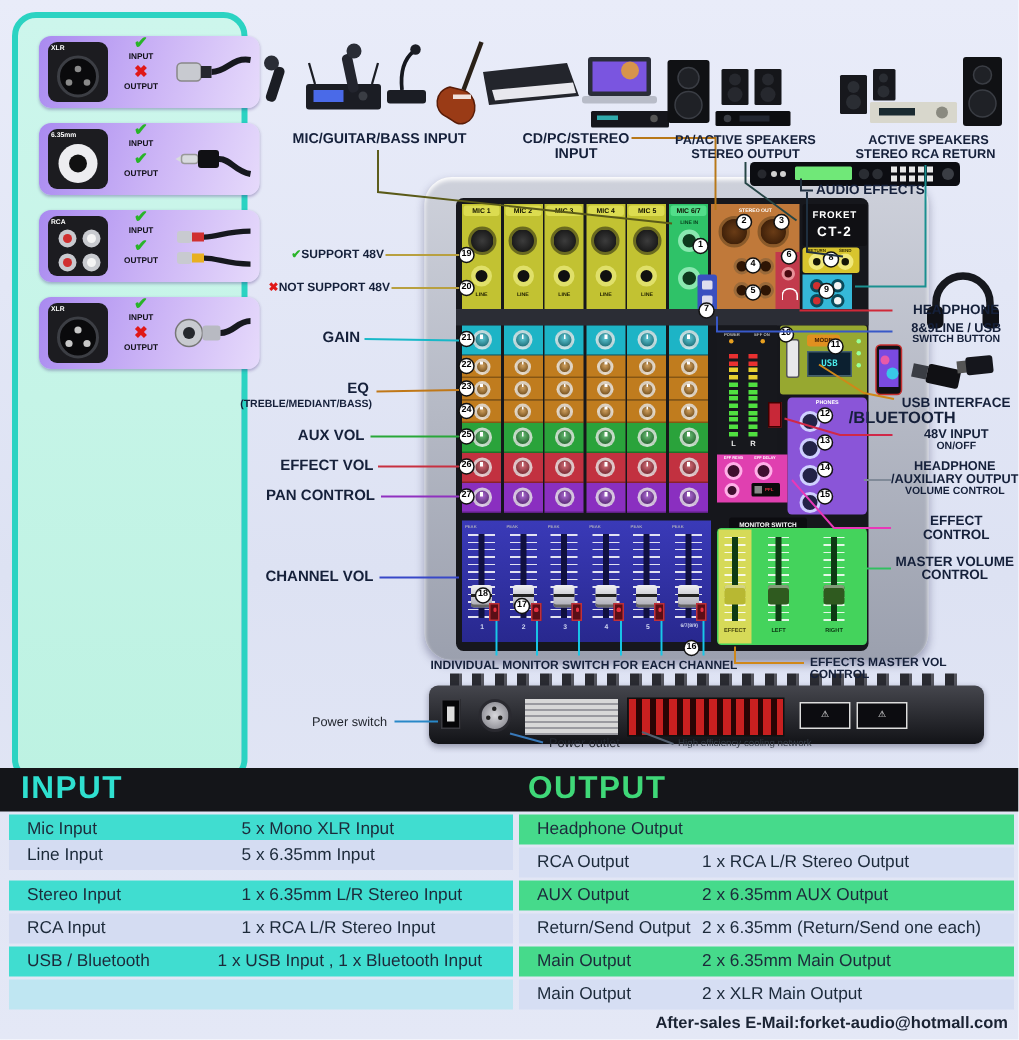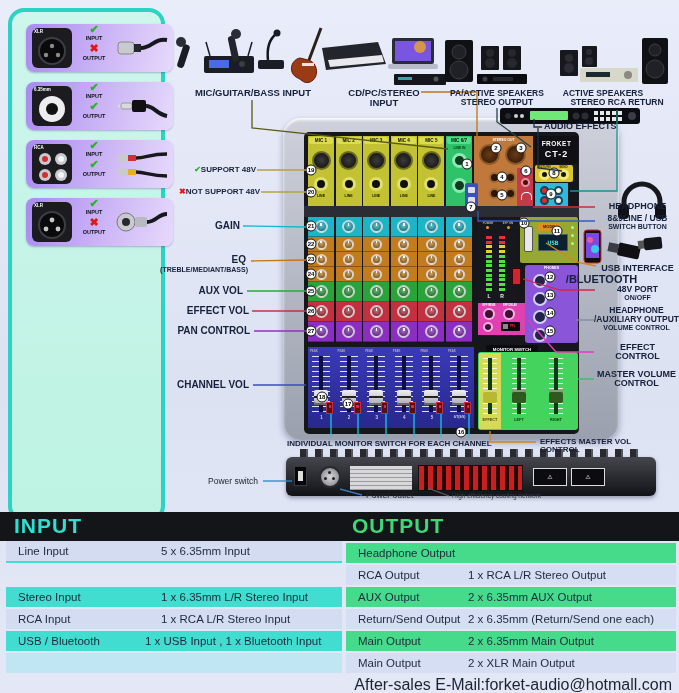--- a/index.html
+++ b/index.html
@@ -21,22 +21,22 @@
   #notespanel{position:absolute;left:14px;top:252px;width:147px;height:260px;border-radius:10px;
      background:linear-gradient(180deg,#b394ef,#d9b4f1);box-shadow:0 1px 2px rgba(60,30,120,.3)}
   #notesheader{position:absolute;left:3px;top:3px;width:141px;height:19px;background:#0c0c12;border-radius:5px;
      color:#fff;font-weight:bold;font-size:10.5px;line-height:19px;text-align:center}
   #notes-list{position:absolute;left:7px;top:26px;width:138px;font-weight:bold;font-size:6.2px;
      line-height:8.05px;color:#17175a}
   #tablebar{position:absolute;left:0;top:512px;width:679px;height:29px;background:#141519;z-index:4}
   .tbltitle{position:absolute;top:2px;font-weight:bold;font-size:21px;letter-spacing:1px}
   .trow{position:absolute;height:20px;font-size:11.5px;color:#1c2a3a;line-height:20px;z-index:4}
   .trow span{position:absolute;white-space:nowrap}
-  #footer{position:absolute;left:0;top:676px;width:672px;text-align:right;font-weight:normal;
-     font-size:16px;color:#1a2333;z-index:4}
+  #footer{position:absolute;left:0;top:676px;width:672px;text-align:right;font-weight:bold;
+     font-size:11px;color:#1a2333;z-index:4}
   .knob{position:absolute;border-radius:50%;background:radial-gradient(circle at 50% 38%,rgba(255,255,255,.3),rgba(0,0,0,.5));
      border:2px solid rgba(255,255,255,.7);box-sizing:border-box}
   .knob i{position:absolute;left:50%;top:6%;width:1.5px;height:36%;background:#fff;margin-left:-0.7px}
   .ticks{position:absolute;background:repeating-linear-gradient(to bottom,rgba(255,255,255,.85) 0 1px,transparent 1px 5px)}
   .slot{position:absolute;left:50%;top:0;width:4px;height:100%;margin-left:-2px}
 </style>
 </head>
 <body>
 
 <div id="canvas">
@@ -266,40 +266,40 @@
         <rect x="62" y="10" width="18" height="12" rx="2" fill="#15161c"></rect>
       </g>
     </svg>
   </div>
 
   <div class="lbl c" style="left:172px;top:88px;width:162px;font-size:9.5px">MIC/GUITAR/BASS INPUT</div>
   <div class="lbl c" style="left:334px;top:88px;width:100px;font-size:9.5px">CD/PC/STEREO</div>
   <div class="lbl c" style="left:334px;top:98px;width:100px;font-size:9.5px">INPUT</div>
   <div class="lbl c" style="left:440px;top:89px;width:114px;font-size:8.5px">PA/ACTIVE SPEAKERS</div>
   <div class="lbl c" style="left:440px;top:98px;width:114px;font-size:8.5px">STEREO OUTPUT</div>
-  <div class="lbl c" style="left:544px;top:89px;width:118px;font-size:8.5px">ACTIVE SPEAKERS</div>
+  <div class="lbl c" style="left:560px;top:89px;width:118px;font-size:8.5px">ACTIVE SPEAKERS</div>
   <div class="lbl c" style="left:558px;top:98px;width:118px;font-size:8.5px">STEREO RCA RETURN</div>
   <div class="lbl" style="left:544px;top:122px;font-size:9px">AUDIO EFFECTS</div>
 
   <div class="lbl r" style="left:150px;top:166px;width:106px;font-size:8px"><span style="color:#28b428">✔</span><span>SUPPORT 48V</span></div>
   <div class="lbl r" style="left:150px;top:188px;width:110px;font-size:8px"><span style="color:#e01818">✖</span><span>NOT SUPPORT 48V</span></div>
   <div class="lbl r" style="left:150px;top:221px;width:90px;font-size:10px">GAIN</div>
   <div class="lbl r" style="left:150px;top:255px;width:96px;font-size:10px">EQ</div>
   <div class="lbl r" style="left:130px;top:266px;width:118px;font-size:7px">(TREBLE/MEDIANT/BASS)</div>
   <div class="lbl r" style="left:150px;top:286px;width:93px;font-size:10px">AUX VOL</div>
   <div class="lbl r" style="left:150px;top:306px;width:99px;font-size:10px">EFFECT VOL</div>
   <div class="lbl r" style="left:140px;top:326px;width:110px;font-size:10px">PAN CONTROL</div>
   <div class="lbl r" style="left:140px;top:380px;width:109px;font-size:10px">CHANNEL VOL</div>
 
   <div class="lbl c" style="left:596px;top:202px;width:83px;font-size:9px">HEADPHONE</div>
   <div class="lbl c" style="left:596px;top:214px;width:83px;font-size:8.5px">8&amp;9LINE / USB</div>
   <div class="lbl c" style="left:596px;top:223px;width:83px;font-size:7px">SWITCH BUTTON</div>
   <div class="lbl c" style="left:596px;top:264px;width:83px;font-size:9px">USB INTERFACE</div>
   <div class="lbl c" style="left:560px;top:274px;width:83px;font-size:11px">/BLUETOOTH</div>
-  <div class="lbl c" style="left:596px;top:285px;width:83px;font-size:8.5px">48V PORT</div>
+  <div class="lbl c" style="left:596px;top:285px;width:83px;font-size:8.5px">48V INPUT</div>
   <div class="lbl c" style="left:596px;top:294px;width:83px;font-size:7px">ON/OFF</div>
   <div class="lbl c" style="left:594px;top:306px;width:85px;font-size:8.5px">HEADPHONE</div>
   <div class="lbl c" style="left:594px;top:315px;width:85px;font-size:8.5px">/AUXILIARY OUTPUT</div>
   <div class="lbl c" style="left:594px;top:324px;width:85px;font-size:7px">VOLUME CONTROL</div>
   <div class="lbl c" style="left:596px;top:343px;width:83px;font-size:9px">EFFECT</div>
   <div class="lbl c" style="left:596px;top:352px;width:83px;font-size:9px">CONTROL</div>
   <div class="lbl c" style="left:594px;top:370px;width:85px;font-size:9px">MASTER VOLUME</div>
   <div class="lbl c" style="left:594px;top:379px;width:85px;font-size:9px">CONTROL</div>
 
   <div class="lbl" style="left:287px;top:440px;font-size:8px">INDIVIDUAL MONITOR SWITCH FOR EACH CHANNEL</div>
@@ -755,21 +755,21 @@
 
   <div id="tablebar">
     <span class="tbltitle" style="left:14px;color:#2fe0d0">INPUT</span>
     <span class="tbltitle" style="left:352px;color:#3fd878">OUTPUT</span>
   </div>
   <div id="tablerows" class="abs" style="left:0;top:0">
       <div class="trow" style="left: 6px; top: 543px; width: 336px; background: rgb(64, 221, 208);">
         <span style="left:12px">Mic Input</span>
         <span style="left:155px">5 x Mono XLR Input</span>
       </div>
-      <div class="trow" style="left: 6px; top: 541px; width: 336px; background: rgb(212, 220, 242);">
+      <div class="trow" style="left: 6px; top: 560px; width: 336px; background: rgb(212, 220, 242);">
         <span style="left:12px">Line Input</span>
         <span style="left:155px">5 x 6.35mm Input</span>
       </div>
       <div class="trow" style="left: 6px; top: 587px; width: 336px; background: rgb(64, 221, 208);">
         <span style="left:12px">Stereo Input</span>
         <span style="left:155px">1 x 6.35mm L/R Stereo Input</span>
       </div>
       <div class="trow" style="left: 6px; top: 609px; width: 336px; background: rgb(212, 220, 242);">
         <span style="left:12px">RCA Input</span>
         <span style="left:155px">1 x RCA L/R Stereo Input</span>

